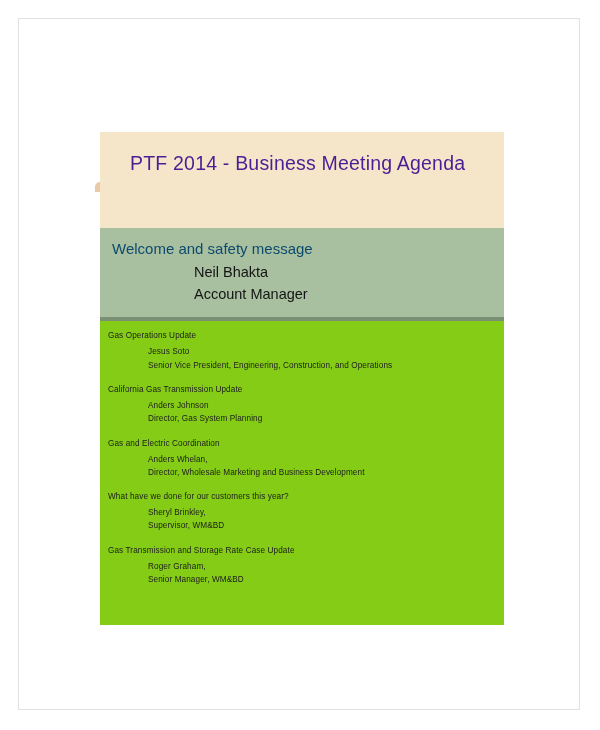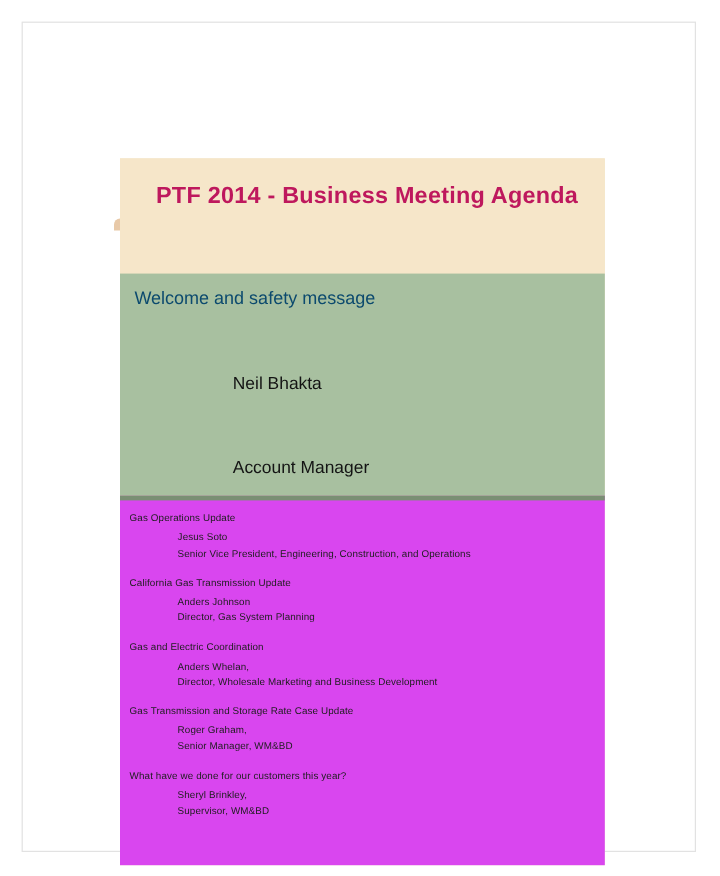--- a/index.html
+++ b/index.html
@@ -34,22 +34,22 @@
   .doc-title-band {
     background: #f6e6c9;
     height: 78px;
     position: relative;
   }
   .doc-title {
     position: absolute;
     left: 30px;
     top: 20px;
     font-size: 19.5px;
-    font-weight: bold;
-    color: #be185d;
+    font-weight: normal;
+    color: #4c1d95;
     letter-spacing: 0.2px;
   }
   .band-gap {
     height: 18px;
     background: #f6e6c9;
   }
   .welcome-band {
     background: #a8c0a0;
     padding: 10px 0 12px 0;
     position: relative;
@@ -67,25 +67,24 @@
     font-size: 15px;
     color: #0c4a6e;
     padding-left: 12px;
     line-height: 1.5;
   }
   .welcome-sub {
     font-size: 14.5px;
     color: #141414;
     padding-left: 94px;
     line-height: 1.55;
-    margin-top: 48px;
   }
   .body-area {
     padding: 14px 0 26px 0;
-    background: #d946ef;
+    background: #84cc16;
   }
   .agenda-item {
     margin-bottom: 13px;
   }
   .item-title {
     font-size: 8.2px;
     color: #1d1d1d;
     padding-left: 8px;
     margin-bottom: 5px;
     letter-spacing: 0.1px;
@@ -142,26 +141,26 @@
       <div class="item-person">Director, Gas System Planning</div>
     </div>
 
     <div class="agenda-item">
       <div class="item-title">Gas and Electric Coordination</div>
       <div class="item-person">Anders Whelan,</div>
       <div class="item-person">Director, Wholesale Marketing and Business Development</div>
     </div>
 
     <div class="agenda-item">
+      <div class="item-title">What have we done for our customers this year?</div>
+      <div class="item-person">Sheryl Brinkley,</div>
+      <div class="item-person">Supervisor, WM&amp;BD</div>
+    </div>
+
+    <div class="agenda-item">
       <div class="item-title">Gas Transmission and Storage Rate Case Update</div>
       <div class="item-person">Roger Graham,</div>
       <div class="item-person">Senior Manager, WM&amp;BD</div>
-    </div>
-
-    <div class="agenda-item">
-      <div class="item-title">What have we done for our customers this year?</div>
-      <div class="item-person">Sheryl Brinkley,</div>
-      <div class="item-person">Supervisor, WM&amp;BD</div>
     </div>
 
 
   </div>
 </div>
 
 </body></html>

